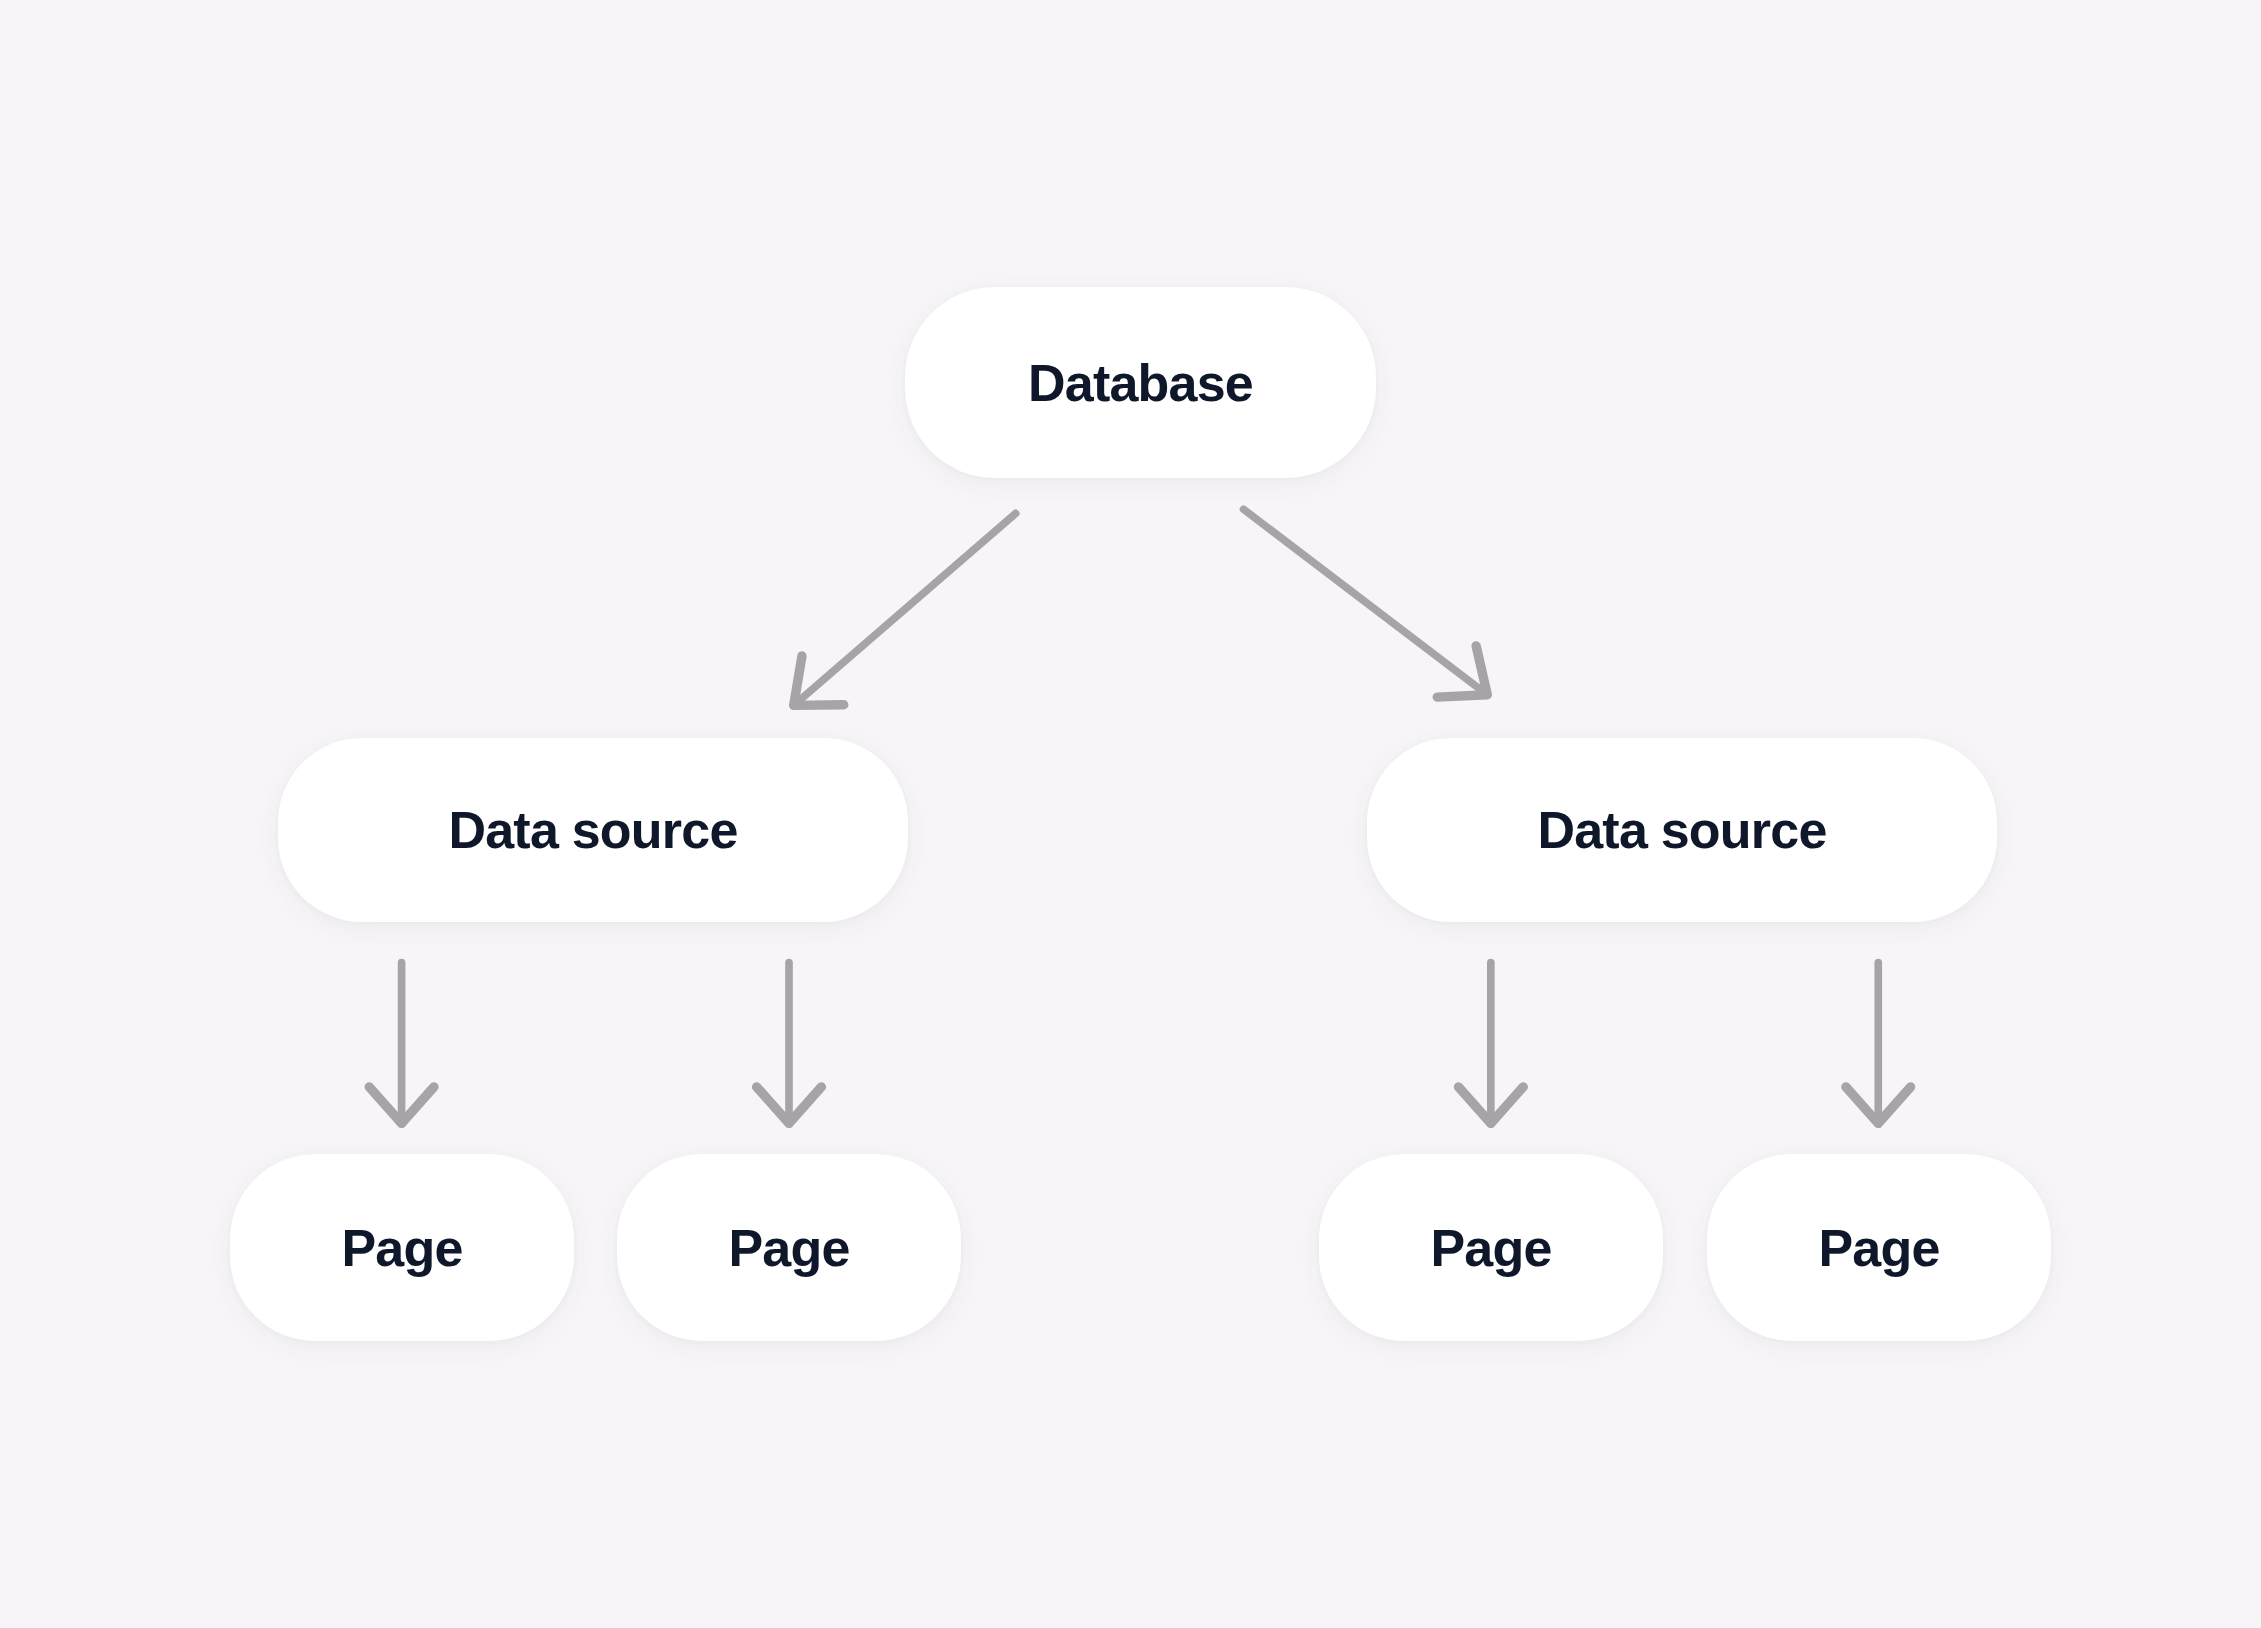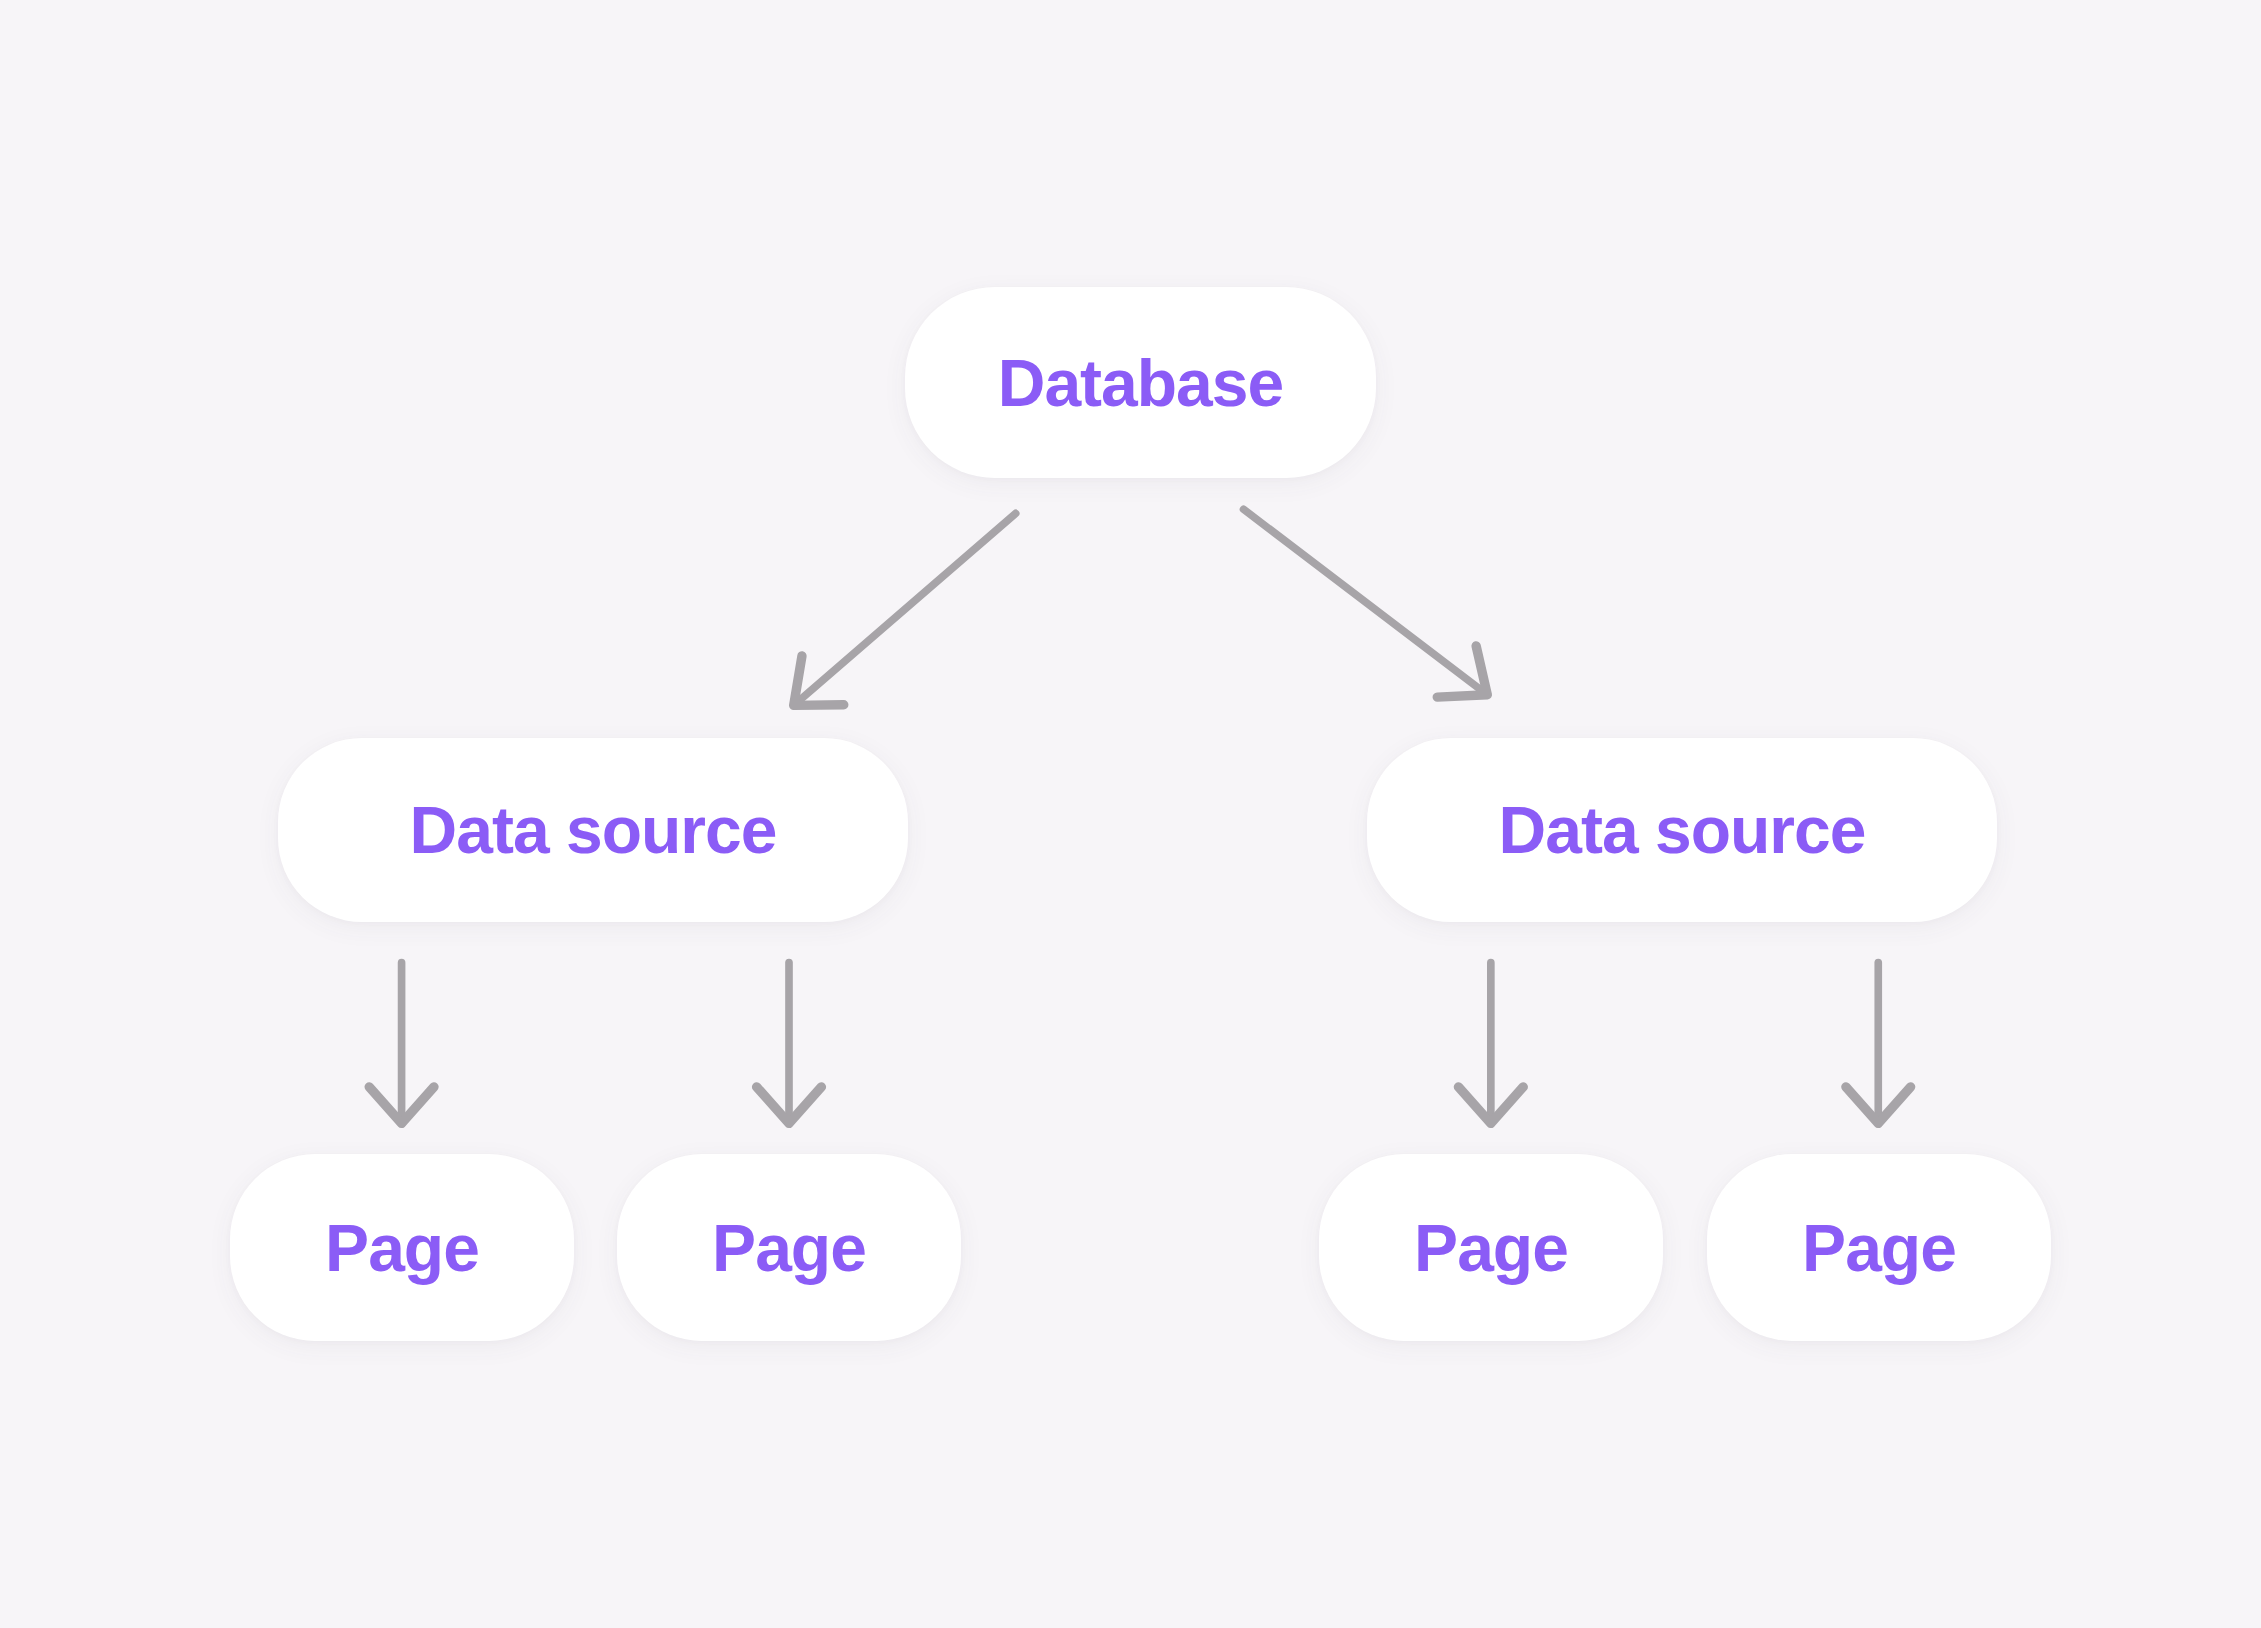--- a/index.html
+++ b/index.html
@@ -22,23 +22,23 @@
     width: 2261px;
     height: 1628px;
     display: block;
   }
   .node {
     position: absolute;
     background: #FFFFFF;
     display: flex;
     align-items: center;
     justify-content: center;
-    color: #8b5cf6;
+    color: #0f172a;
     font-weight: 700;
-    font-size: 66px;
+    font-size: 52px;
     letter-spacing: -0.015em;
     white-space: nowrap;
     box-shadow: 0 5.9px 26px rgba(80, 70, 95, 0.055), 0 1.2px 5.9px rgba(80, 70, 95, 0.03);
   }
   .node-database {
     left: 905px; top: 287px;
     width: 471px; height: 191px;
     border-radius: 90px;
   }
   .node-ds-left {

